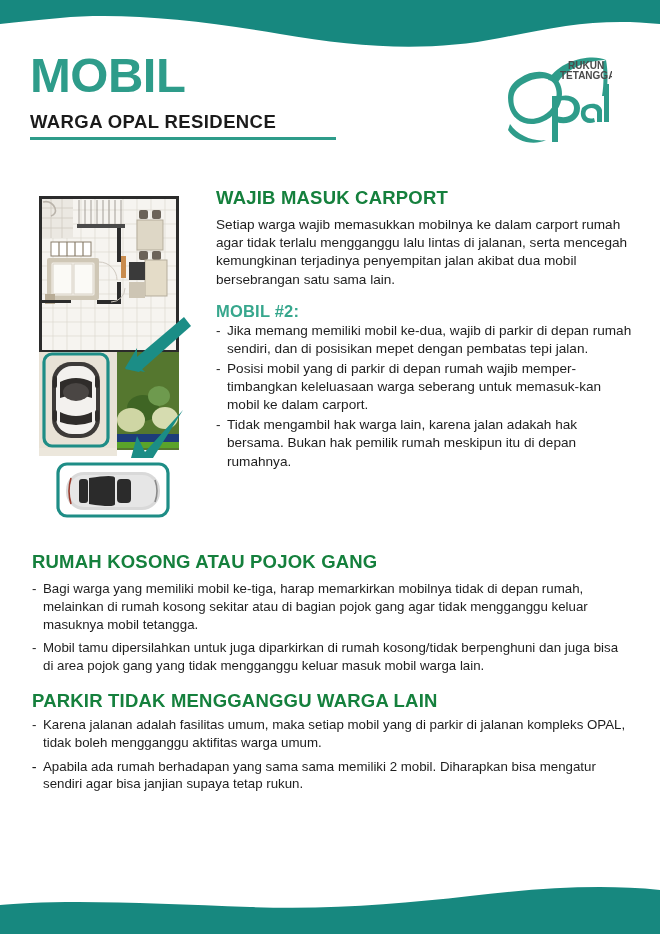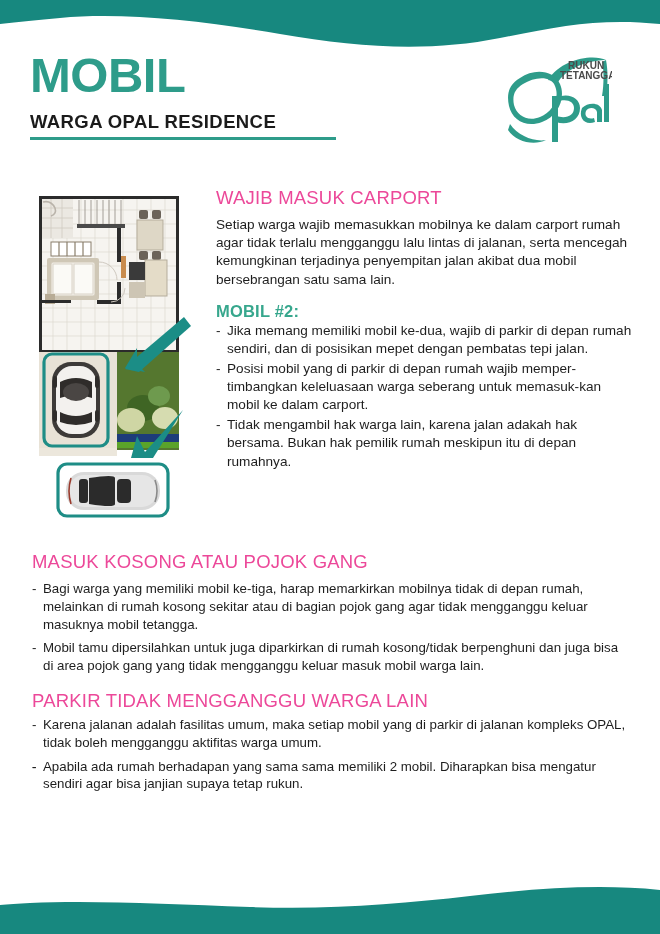--- a/index.html
+++ b/index.html
@@ -62,23 +62,23 @@
 
   
   .kicker {
     color:#37a78d;
     font-size:16.5px;
     font-weight:bold;
     letter-spacing:0.2px;
     line-height:1.2;
   }
   .headline {
-    color:#ec4899;
+    color:#15803d;
     font-size:18.5px;
-    font-weight:normal;
+    font-weight:bold;
     letter-spacing:0.2px;
     line-height:1.2;
     margin-bottom:7px;
   }
   .headline.solo { margin-bottom:4px; }
   .body {
     color:#1e1e1e;
     font-size:13.6px;
     line-height:1.335;
   }
@@ -315,21 +315,21 @@
           <span class="dash">-</span>
           <span>Tidak mengambil hak warga lain, karena jalan adakah hak bersama. Bukan hak pemilik rumah meskipun itu di depan rumahnya.</span>
         </li>
       </ul>
     </div>
   </div>
 
   <div id="col-wide">
 
     <div>
-      <div class="headline">MASUK KOSONG ATAU POJOK GANG</div>
+      <div class="headline">RUMAH KOSONG ATAU POJOK GANG</div>
       <ul class="dashlist">
         <li>
           <span class="dash">-</span>
           <span>Bagi warga yang memiliki mobil ke-tiga, harap memarkirkan mobilnya tidak di depan rumah, melainkan di rumah kosong sekitar atau di bagian pojok gang agar tidak mengganggu keluar masuknya mobil tetangga.</span>
         </li>
         <li>
           <span class="dash">-</span>
           <span>Mobil tamu dipersilahkan untuk juga diparkirkan di rumah kosong/tidak berpenghuni dan juga bisa di area pojok gang yang tidak mengganggu keluar masuk mobil warga lain.</span>
         </li>
       </ul>

